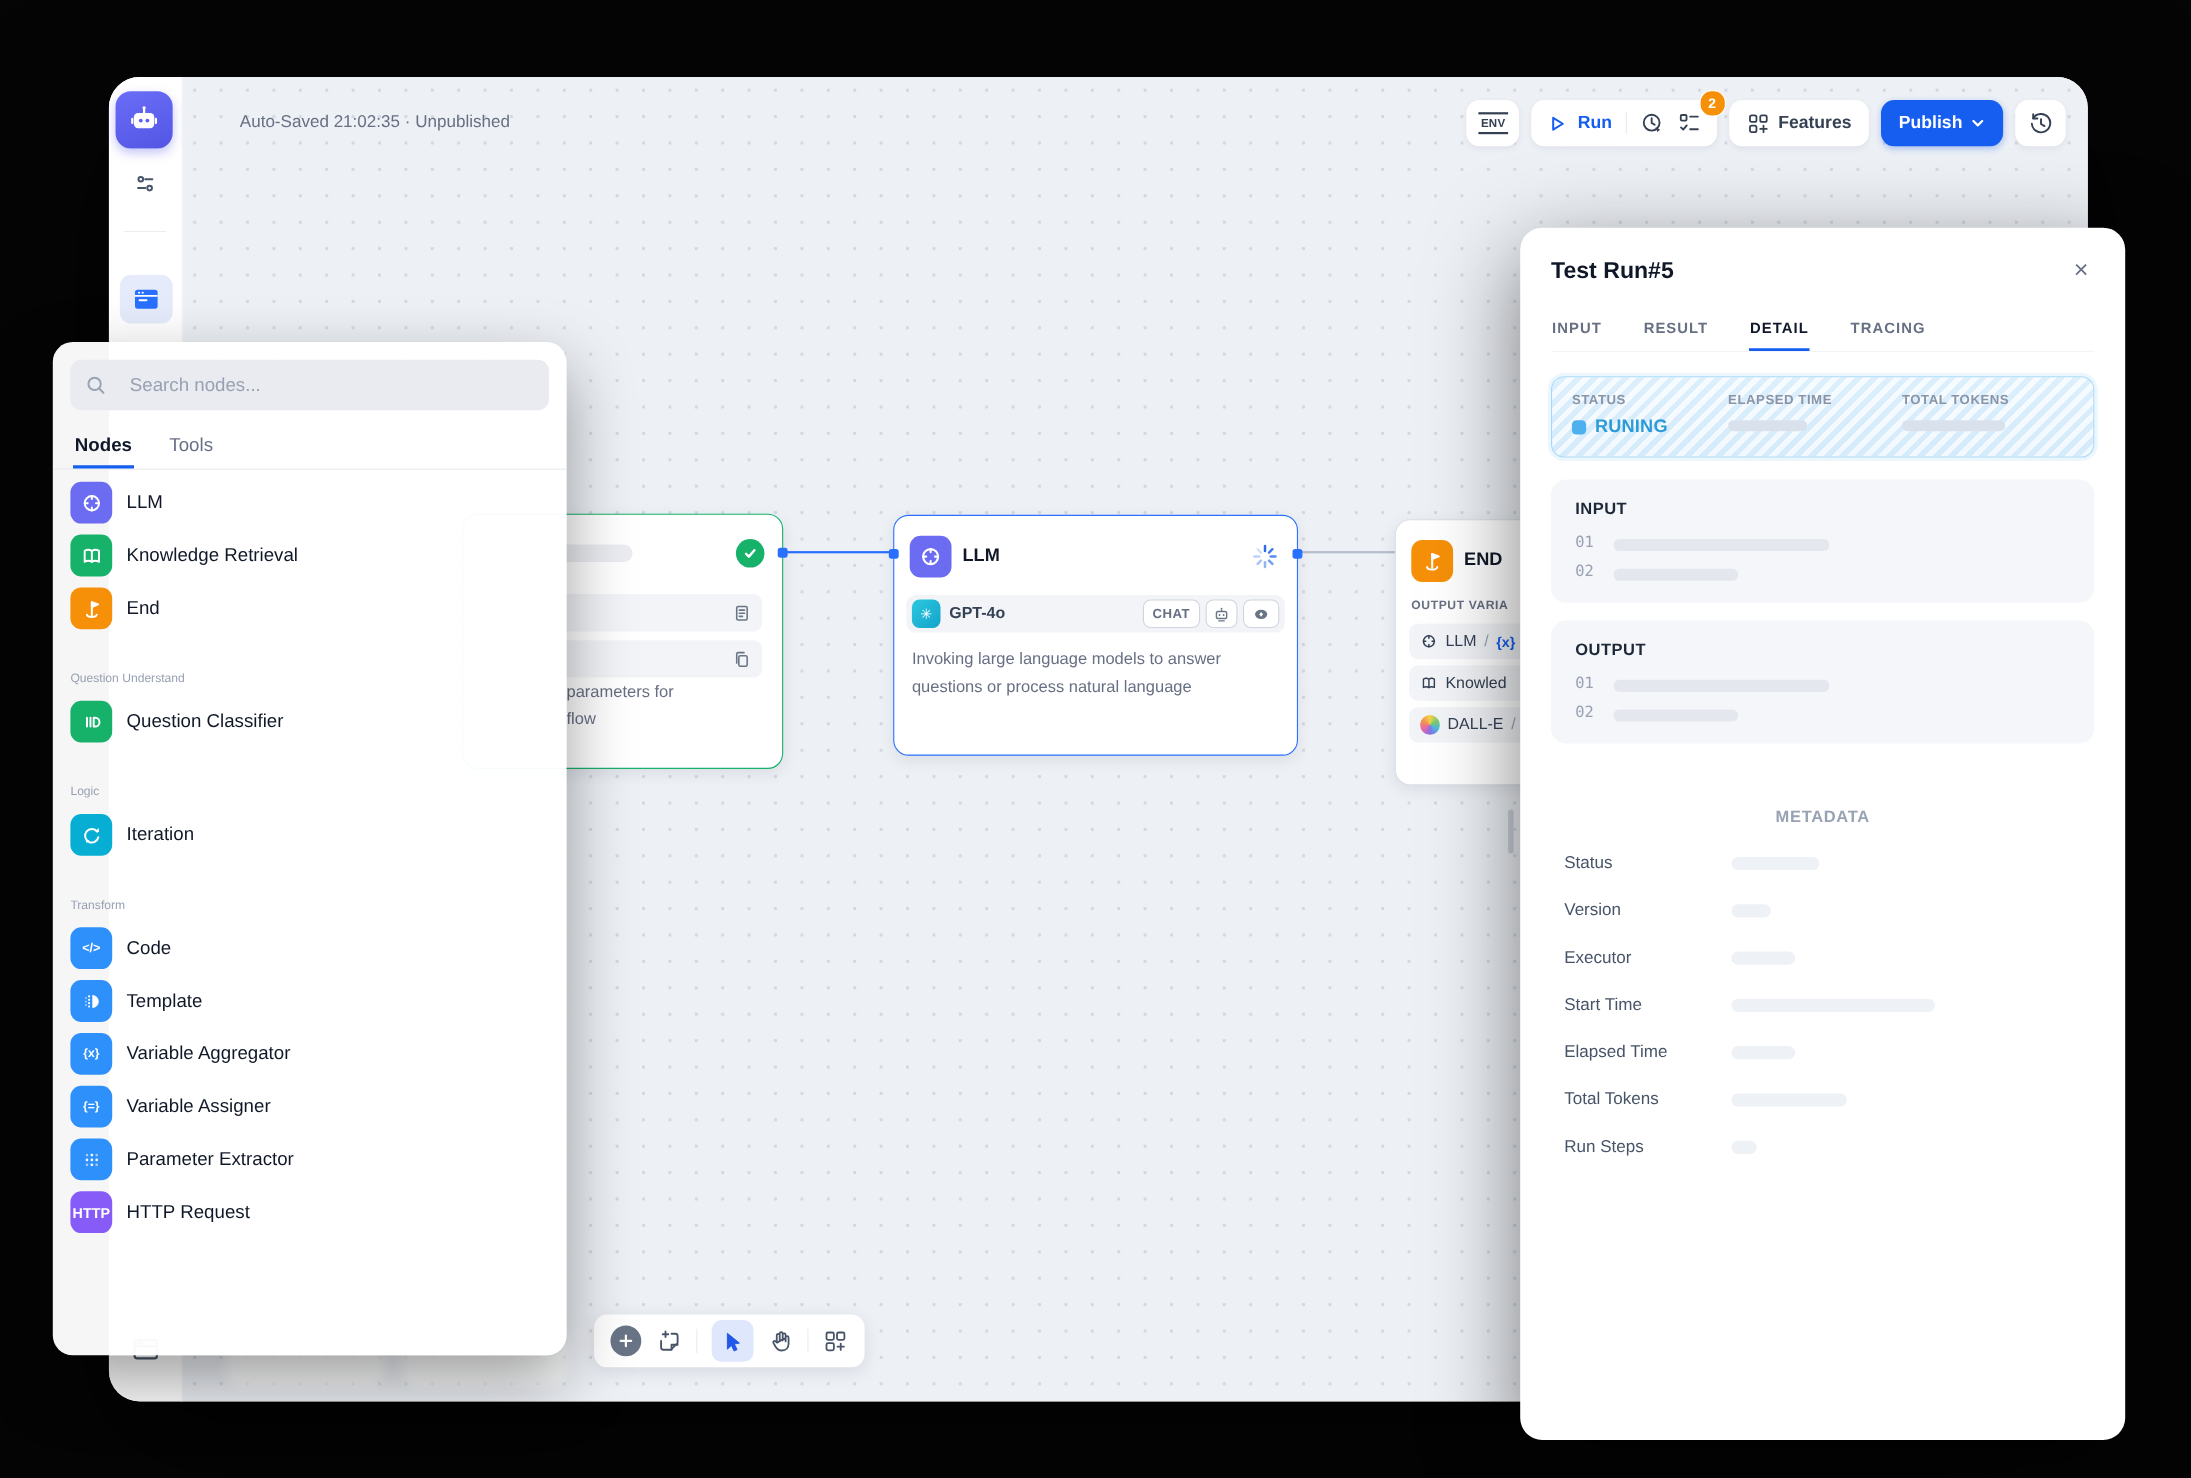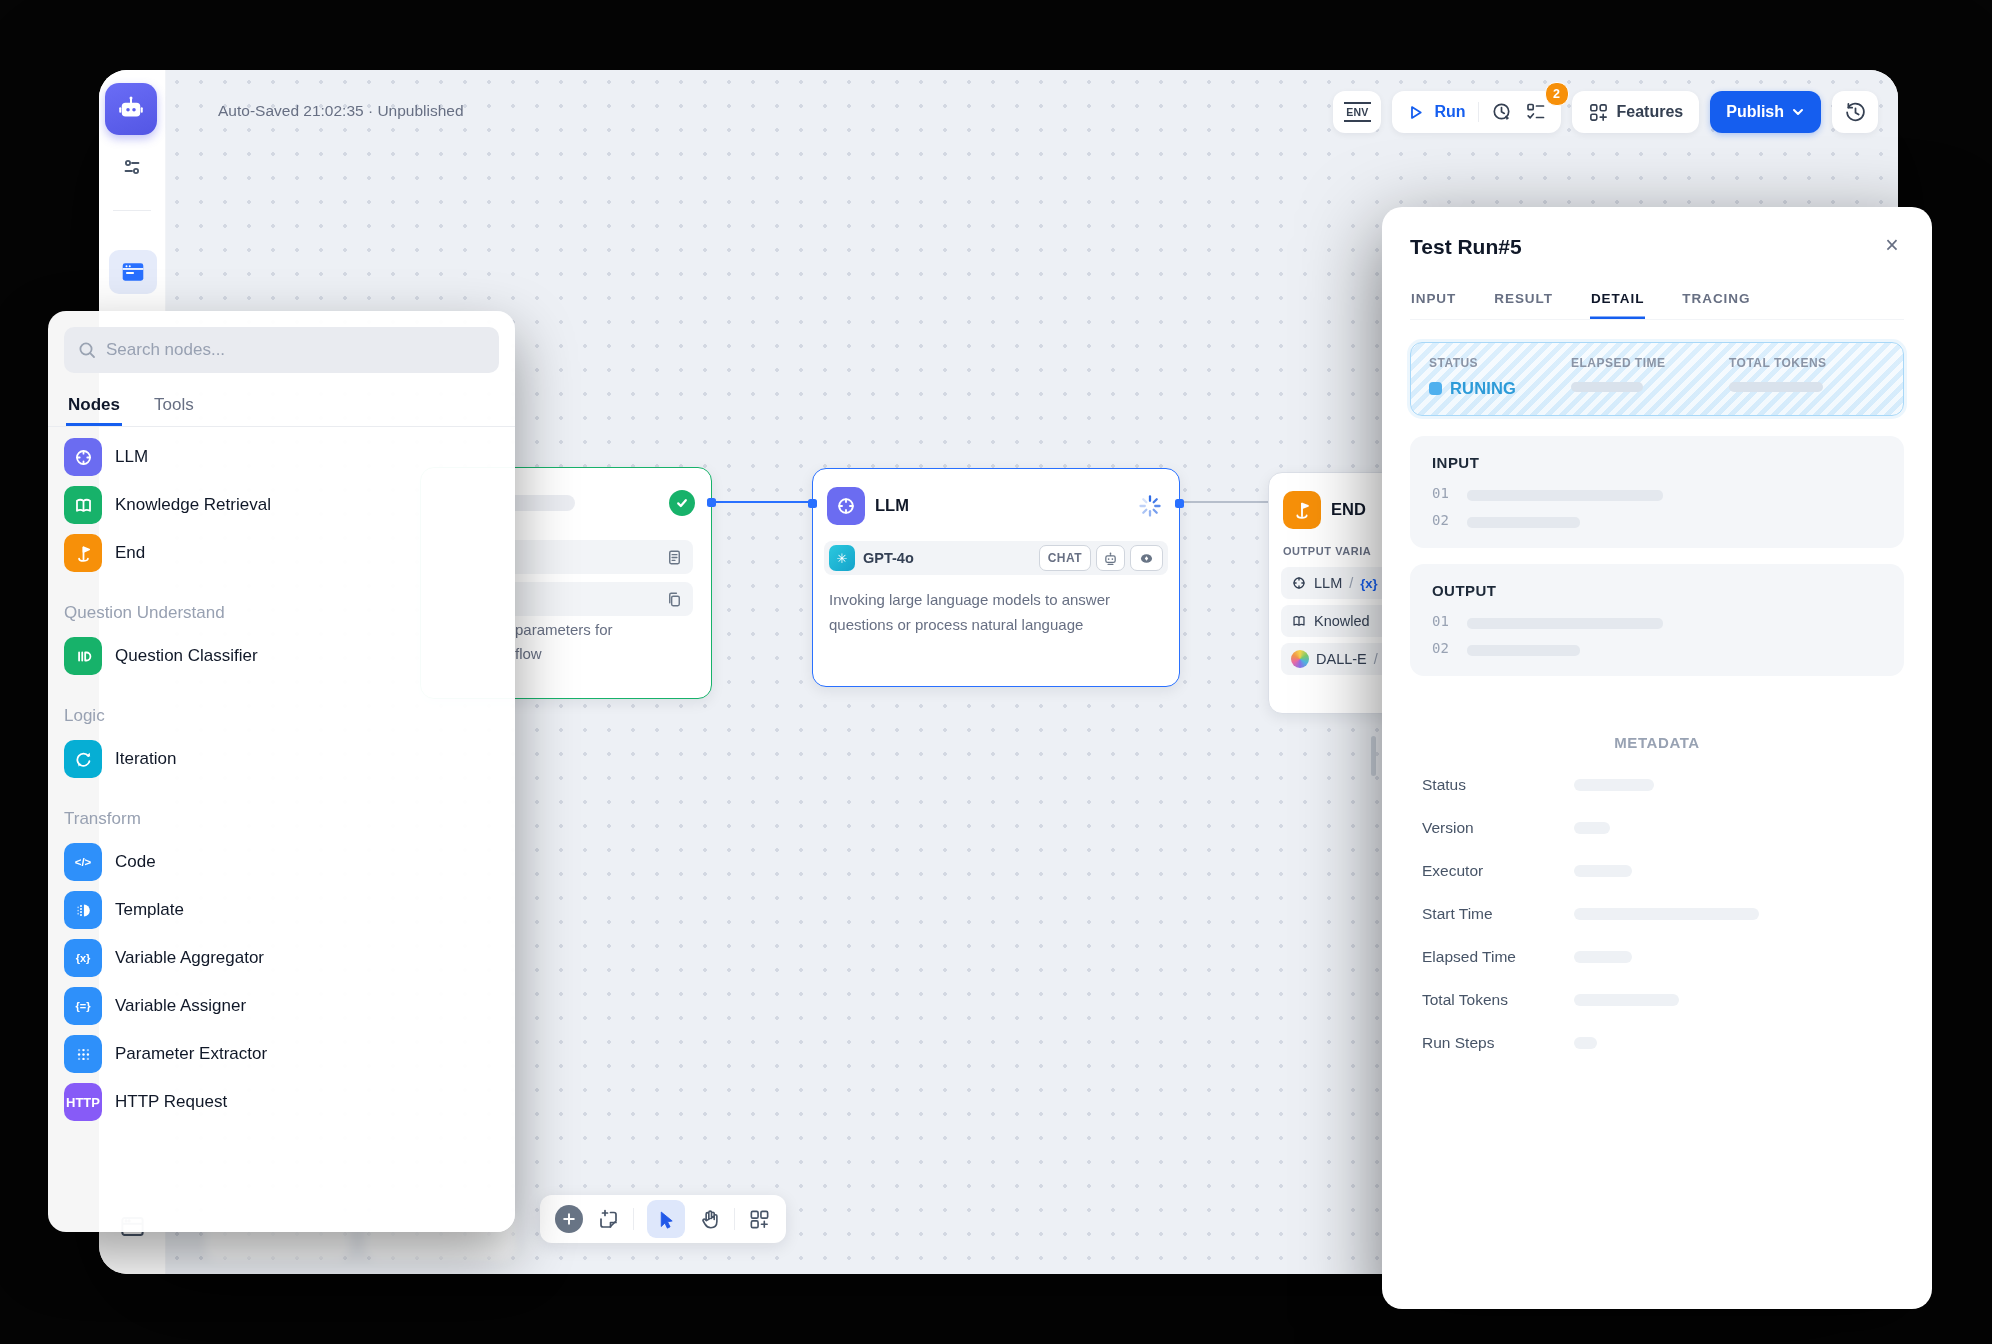--- a/index.html
+++ b/index.html
@@ -87,35 +87,35 @@
     box-shadow:0 4px 16px rgba(16,24,40,.1);display:flex;align-items:center;gap:13px;padding:0 15px;}
   .t-div{width:1px;height:22px;background:#EAECF0;}
   .plus-circle{width:28px;height:28px;border-radius:50%;background:#697586;display:flex;align-items:center;justify-content:center;}
   .ptr-wrap{width:38px;height:38px;border-radius:9px;background:#DEE7FB;display:flex;align-items:center;justify-content:center;}
   .blur-pill{position:absolute;height:52px;border-radius:14px;background:rgba(255,255,255,.82);filter:blur(5px);z-index:5;}
 
   
   .nodes-panel{position:absolute;left:48px;top:311px;width:467px;height:921px;border-radius:18px;
     background:rgba(255,255,255,.965);box-shadow:0 24px 60px rgba(0,0,0,.38);z-index:30;overflow:hidden;}
   .search{position:absolute;left:16px;right:16px;top:16px;height:46px;border-radius:10px;background:#E9EBF0;
-    display:flex;align-items:center;gap:9px;padding:0 13px;}
+    display:flex;align-items:center;gap:21px;padding:0 13px;}
   .search-ph{font-size:17px;color:#98A1B2;}
   .tabsrow{position:absolute;left:0;right:0;top:76px;border-bottom:1px solid #EAECF0;display:flex;gap:30px;
     padding:0 0 0 18px;}
   .ntab{font-size:17px;padding:8px 2px 11px;color:#676F83;font-weight:500;cursor:pointer;}
   .ntab.active{color:#0F172A;font-weight:700;box-shadow:inset 0 -3px 0 #155EEF;}
   .nl{position:absolute;left:16px;right:10px;top:122px;}
   .nl-item{height:48px;display:flex;align-items:center;gap:13px;cursor:pointer;border-radius:10px;}
   .nl-icon{width:38px;height:38px;border-radius:10px;display:flex;align-items:center;justify-content:center;
     color:#fff;flex:none;}
   .nl-glyph{font-size:11px;font-weight:700;color:#fff;letter-spacing:0;}
   .nl-glyph.http{font-size:13px;}
   .nl-glyph.code{font-size:11.5px;}
   .nl-label{font-size:17px;color:#101828;font-weight:500;}
-  .nl-section{height:46px;display:flex;align-items:flex-end;padding-bottom:9px;font-size:17px;color:#98A1B2;}
+  .nl-section{height:46px;display:flex;align-items:flex-end;padding-bottom:9px;font-size:11px;color:#98A1B2;}
 
   
   .run-panel{position:absolute;left:1382px;top:207px;width:550px;height:1102px;border-radius:20px;background:#fff;
     box-shadow:0 24px 80px rgba(0,0,0,.5);z-index:40;padding:28px;box-sizing:border-box;}
   .rp-title{font-size:21px;font-weight:700;color:#101828;}
   .rp-close{position:absolute;right:26px;top:24px;font-size:23px;color:#676F83;cursor:pointer;line-height:1;
     width:28px;height:28px;display:flex;align-items:center;justify-content:center;}
   .rp-tabs{display:flex;gap:36px;margin-top:24px;border-bottom:1px solid #F2F4F7;}
   .rp-tab{font-size:13.5px;font-weight:700;letter-spacing:.07em;color:#676F83;padding:8px 1px 13px;cursor:pointer;}
   .rp-tab.active{color:#0F172A;box-shadow:inset 0 -2.5px 0 #155EEF;}

